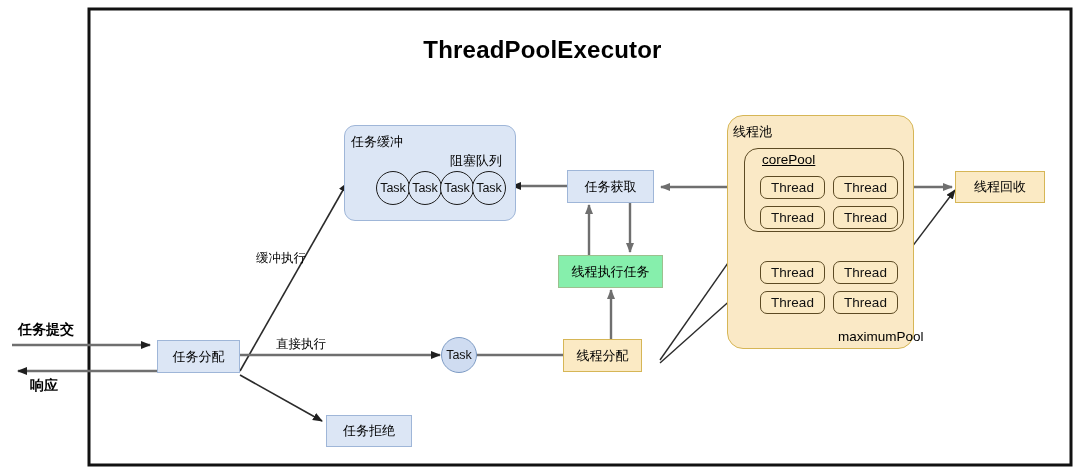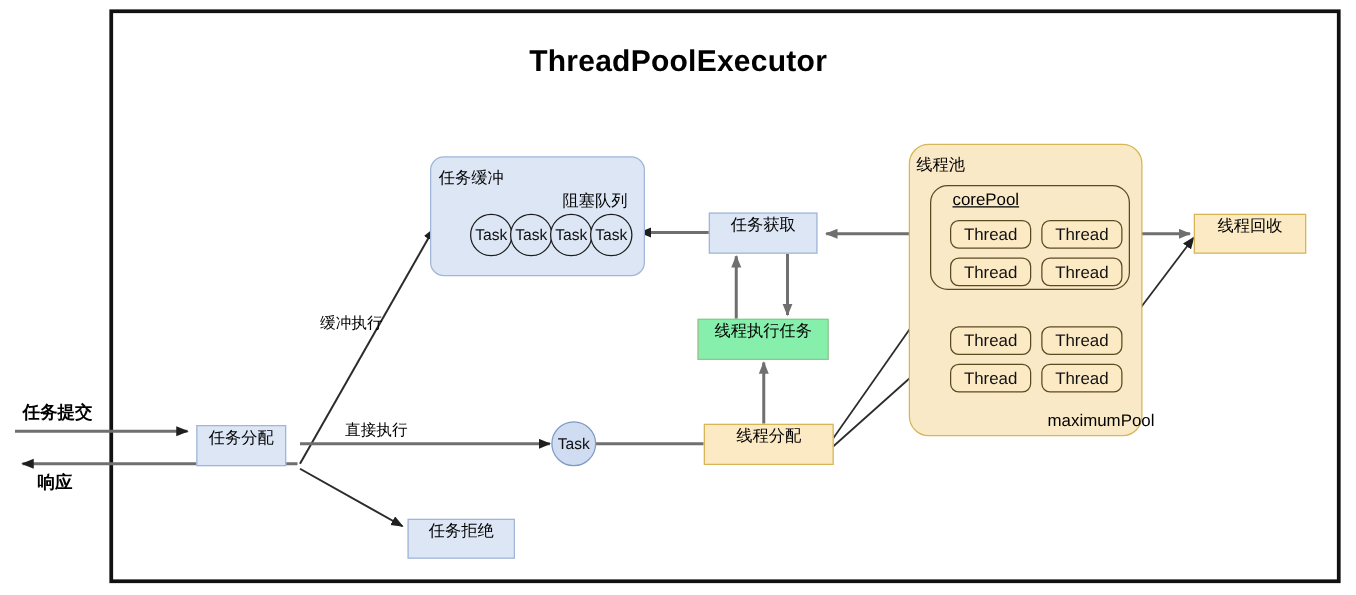--- a/index.html
+++ b/index.html
@@ -1,21 +1,21 @@
 <!DOCTYPE html>
 <html><head>
 <meta charset="utf-8">
 <style>
   html,body{margin:0;padding:0;background:#ffffff;}
   body{font-family:"Liberation Sans","DejaVu Sans",sans-serif;}
   #stage{position:relative;width:1085px;height:476px;background:#ffffff;overflow:hidden;}
   #svgroot{position:absolute;left:0;top:0;width:1085px;height:476px;}
 
   .nodelbl{
-    position:absolute;display:flex;align-items:flex-start;justify-content:center;
+    position:absolute;display:flex;align-items:center;justify-content:center;
     text-align:center;box-sizing:border-box;color:#000;
     font-family:"Liberation Sans","DejaVu Sans",sans-serif;
   }
 
   
   .box-blue{background:#dce6f5;border:1px solid #9fb6d8;font-size:13px;}
   .box-green{background:#86efac;border:1px solid #9cc08e;font-size:13px;}
   .box-amber{background:#fbeac4;border:1px solid #d6b656;font-size:13px;}
   .panel-blue{background:#dce6f5;border:1px solid #9fb6d8;border-radius:11px;}
   .panel-amber{background:#fae9c6;border:1px solid #d6b656;border-radius:16px;}
@@ -96,21 +96,21 @@
 
     <line x1="370" y1="170" x2="508" y2="170" stroke="#6f6f6f" stroke-width="2.2"></line>
     <line x1="370" y1="205" x2="508" y2="205" stroke="#6f6f6f" stroke-width="2.2"></line>
   </svg>
 
   <div id="title">ThreadPoolExecutor</div>
 
   <div class="cap bold-cjk" style="left:18px;top:321px;">任务提交</div>
   <div class="cap bold-cjk" style="left:30px;top:377px;">响应</div>
 
-  <div class="nodelbl box-blue" style="left:157px;top:340px;width:72px;height:33px;">
+  <div class="nodelbl box-blue" style="left:157px;top:340px;width:83px;height:33px;">
     <span>任务分配</span>
   </div>
 
   <div class="nodelbl box-blue" style="left:326px;top:415px;width:86px;height:32px;">
     <span>任务拒绝</span>
   </div>
 
   <div class="edge-label" style="left:246px;top:250px;margin-left:10px;">缓冲执行</div>
   <div class="edge-label" style="left:276px;top:336px;">直接执行</div>
 
@@ -136,21 +136,21 @@
   </div>
 
   <div class="nodelbl box-blue" style="left:567px;top:170px;width:87px;height:33px;">
     <span>任务获取</span>
   </div>
 
   <div class="nodelbl box-green" style="left:558px;top:255px;width:105px;height:33px;">
     <span>线程执行任务</span>
   </div>
 
-  <div class="nodelbl box-amber" style="left:563px;top:339px;width:104px;height:33px;">
+  <div class="nodelbl box-amber" style="left:563px;top:339px;width:79px;height:33px;">
     <span>线程分配</span>
   </div>
 
   <div class="panel-amber" style="position:absolute;left:727px;top:115px;width:185px;height:232px;"></div>
   <div class="plain-text" style="left:733px;top:123px;">线程池</div>
   <div class="plain-text" style="left:838px;top:329px;font-size:13.5px;">maximumPool</div>
 
   <div class="panel-core" style="position:absolute;left:744px;top:148px;width:158px;height:82px;"></div>
   <div class="plain-text" style="left:762px;top:152px;font-size:13.5px;text-decoration:underline;">corePool</div>
 

